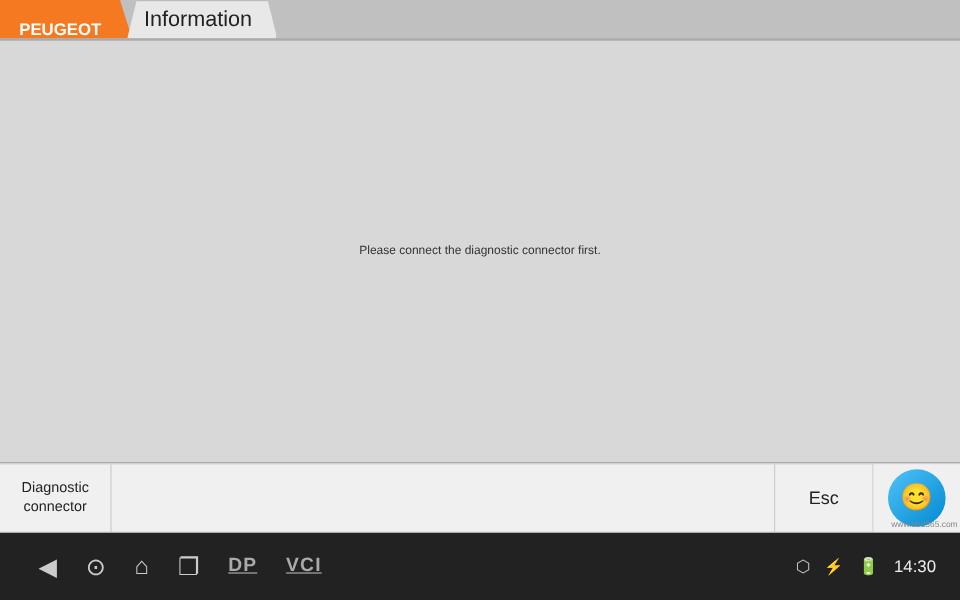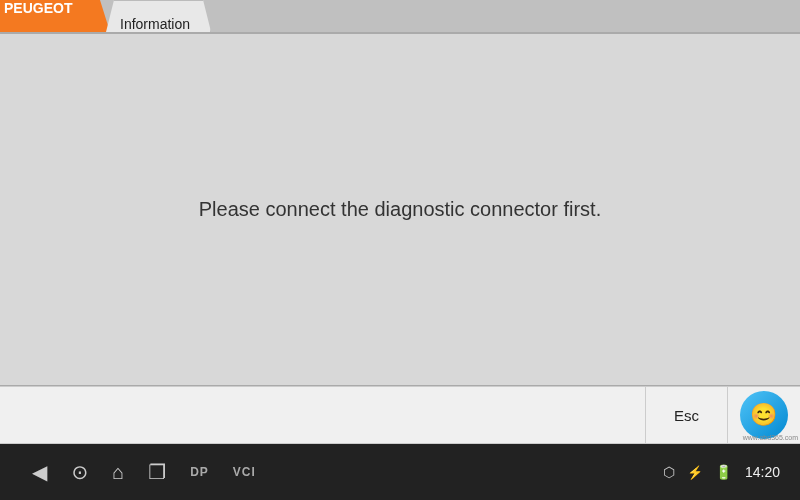--- a/index.html
+++ b/index.html
@@ -19,53 +19,53 @@
       height: 34px;
       background: #c0c0c0;
       border-bottom: 2px solid #aaa;
     }
 
     .tab-peugeot {
       background: #f47920;
       color: white;
       font-weight: bold;
       font-size: 14px;
-      padding: 0 4px;
-      display: flex;
-      align-items: flex-start;
+      padding: 0 16px;
+      display: flex;
+      align-items: flex-end;
       clip-path: polygon(0 0, calc(100% - 10px) 0, 100% 100%, 0 100%);
       min-width: 110px;
     }
 
     .tab-information {
       background: #e8e8e8;
       color: #222;
-      font-size: 14px;
+      font-size: 18px;
       padding: 0 20px 0 14px;
       display: flex;
-      align-items: flex-end;
+      align-items: center;
       border-top: 1px solid #bbb;
       border-right: 1px solid #bbb;
       clip-path: polygon(8px 0, calc(100% - 8px) 0, 100% 100%, 0 100%);
       margin-left: -4px;
     }
 
     
     .main-content {
       background: #d8d8d8;
       height: 352px;
       display: flex;
       align-items: center;
       justify-content: center;
       border-bottom: 1px solid #aaa;
     }
 
     .main-message {
       color: #333;
-      font-size: 20px;
+      font-size: 10px;
     }
 
     
     .action-bar {
       display: flex;
       align-items: stretch;
       height: 58px;
       background: #f0f0f0;
       border-top: 1px solid #ccc;
       border-bottom: 1px solid #ccc;
@@ -166,23 +166,24 @@
       gap: 12px;
     }
 
     .nav-time {
       color: #eee;
       font-size: 14px;
     }
 
     .nav-label {
       color: #aaa;
-      font-size: 12px;
+      font-size: 16px;
       font-weight: bold;
       letter-spacing: 1px;
+      text-decoration: underline;
     }
 
     .wifi-icon::before { content: '⬡'; font-size: 14px; }
     .bt-icon::before { content: '⚡'; font-size: 13px; }
     .battery-icon::before { content: '🔋'; font-size: 14px; }
 
   </style>
 </head>
 <body>
 
@@ -193,20 +194,24 @@
   <div class="tab-information">
     <span>Information</span>
   </div>
 </div>
 
 <div class="main-content">
   <span class="main-message">Please connect the diagnostic connector first.</span>
 </div>
 
 <div class="action-bar">
+  <div class="action-btn">
+    <span>Diagnostic</span>
+    <span>connector</span>
+  </div>
   <div class="action-spacer"></div>
   <div class="esc-btn">
     <span>Esc</span>
   </div>
   <div class="logo-box">
     <div class="logo-circle">
       <span>😊</span>
     </div>
     <span class="logo-text">www.obd365.com</span>
   </div>
@@ -230,15 +235,15 @@
       <span class="nav-label">DP</span>
     </div>
     <div class="nav-icon">
       <span class="nav-label">VCI</span>
     </div>
   </div>
   <div class="nav-right">
     <span class="wifi-icon"></span>
     <span class="bt-icon"></span>
     <span class="battery-icon"></span>
-    <span class="nav-time">14:20</span>
+    <span class="nav-time">14:30</span>
   </div>
 </div>
 
 </body></html>

